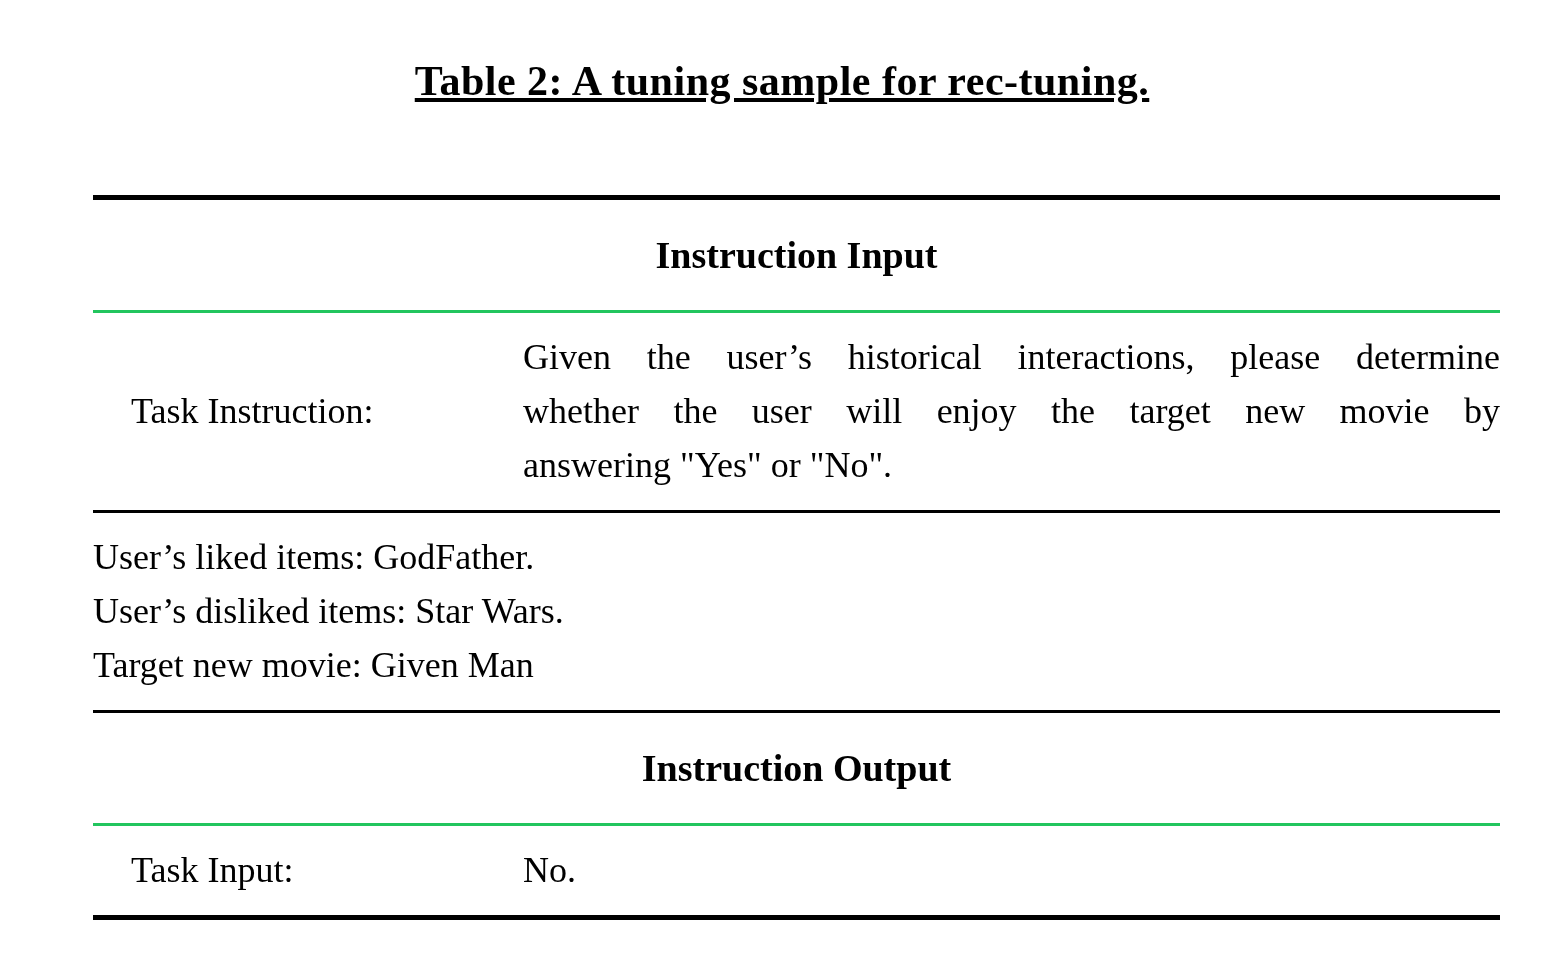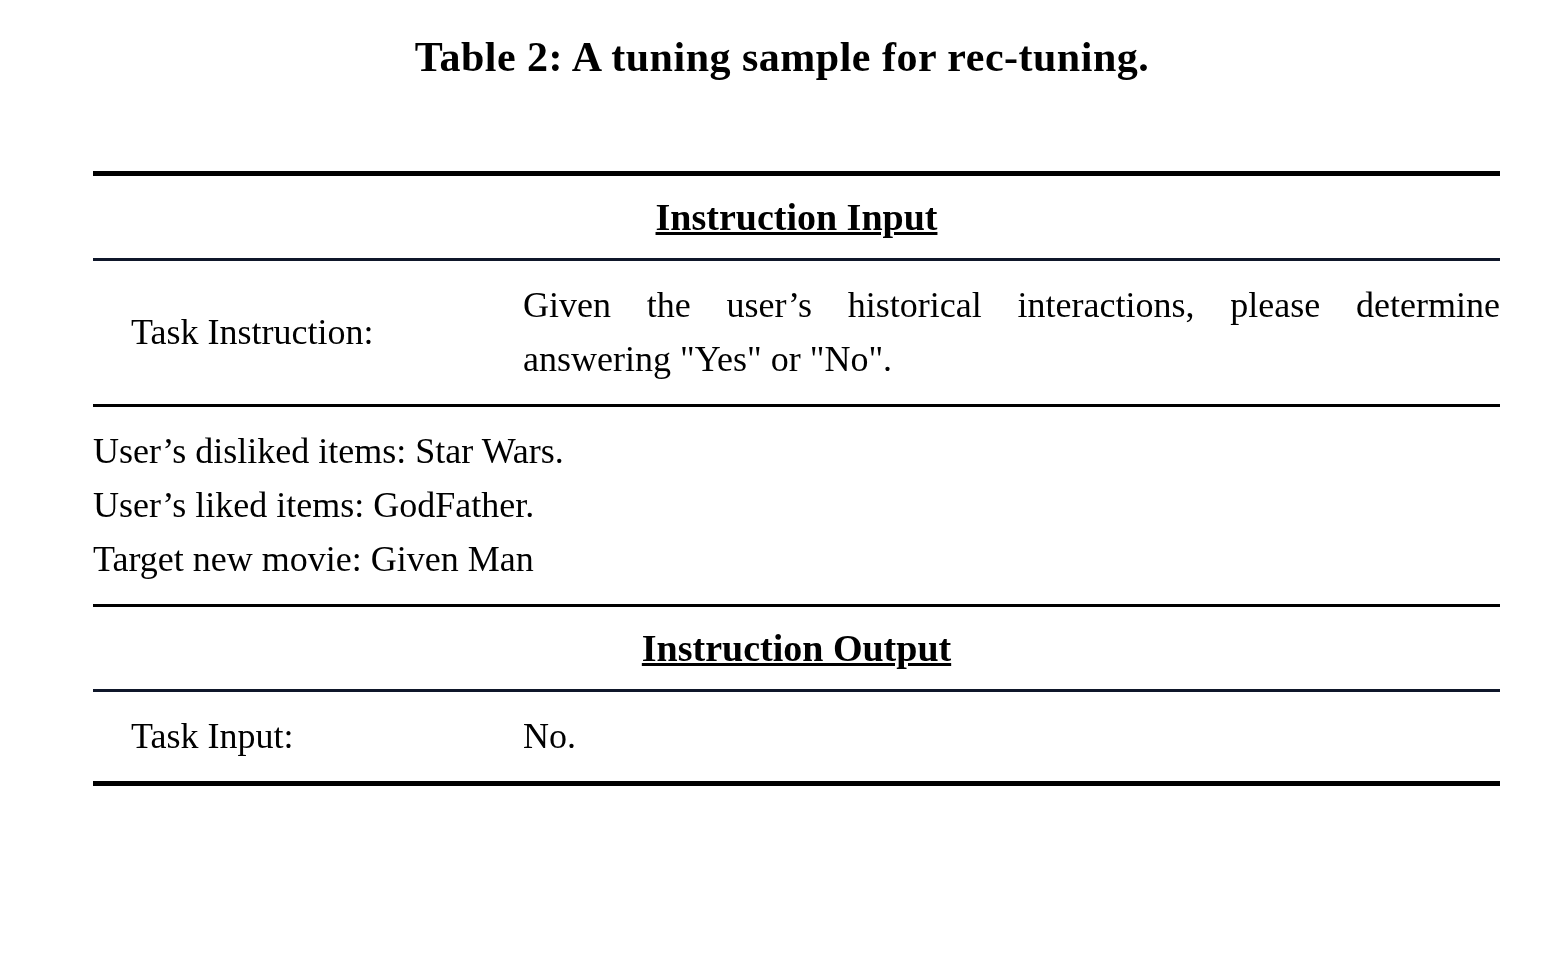--- a/index.html
+++ b/index.html
@@ -11,42 +11,42 @@
     font-family: "Liberation Serif", serif;
     overflow: hidden;
   }
   .page {
     position: relative;
     width: 1564px;
     height: 960px;
     background: #ffffff;
   }
   .caption {
-    margin-top: 32px;
+    margin-top: 56px;
     text-align: center;
     font-size: 42px;
     line-height: 50px;
     font-weight: bold;
     letter-spacing: 0.5px;
+    text-decoration: underline;
   }
   .rec-table {
     margin: 89px auto 0 93px;
     width: 1407px;
     border-top: 5px solid #000000;
     border-bottom: 5px solid #000000;
     font-size: 36px;
   }
   .sec-header {
-    border-bottom: 3px solid #0f172a;
+    border-bottom: 3px solid #22c55e;
     text-align: center;
     font-weight: bold;
     font-size: 38px;
     line-height: 38px;
-    padding: 22px 0;
-    text-decoration: underline;
+    padding: 36px 0;
   }
   .trow {
     display: flex;
     border-bottom: 3px solid #000000;
     padding: 17px 0 18px 0;
   }
   .trow.last {
     border-bottom: none;
   }
   .tlabel {
@@ -78,28 +78,29 @@
   <div class="caption">Table 2: A tuning sample for rec-tuning.</div>
 
   <div class="rec-table">
 
     <div class="sec-header">Instruction Input</div>
 
     <div class="trow">
       <div class="tlabel">Task Instruction:</div>
       <div class="tcontent">
         <div class="jline">Given the user’s historical interactions, please determine</div>
+        <div class="jline">whether the user will enjoy the target new movie by</div>
         <div class="lline">answering "Yes" or "No".</div>
       </div>
     </div>
 
     <div class="trow">
       <div class="tcontent">
+        <div class="lline">User’s liked items: GodFather.</div>
         <div class="lline">User’s disliked items: Star Wars.</div>
-        <div class="lline">User’s liked items: GodFather.</div>
         <div class="lline">Target new movie: Given Man</div>
       </div>
     </div>
 
     <div class="sec-header">Instruction Output</div>
 
     <div class="trow last">
       <div class="tlabel">Task Input:</div>
       <div class="tcontent">
         <div class="lline">No.</div>

